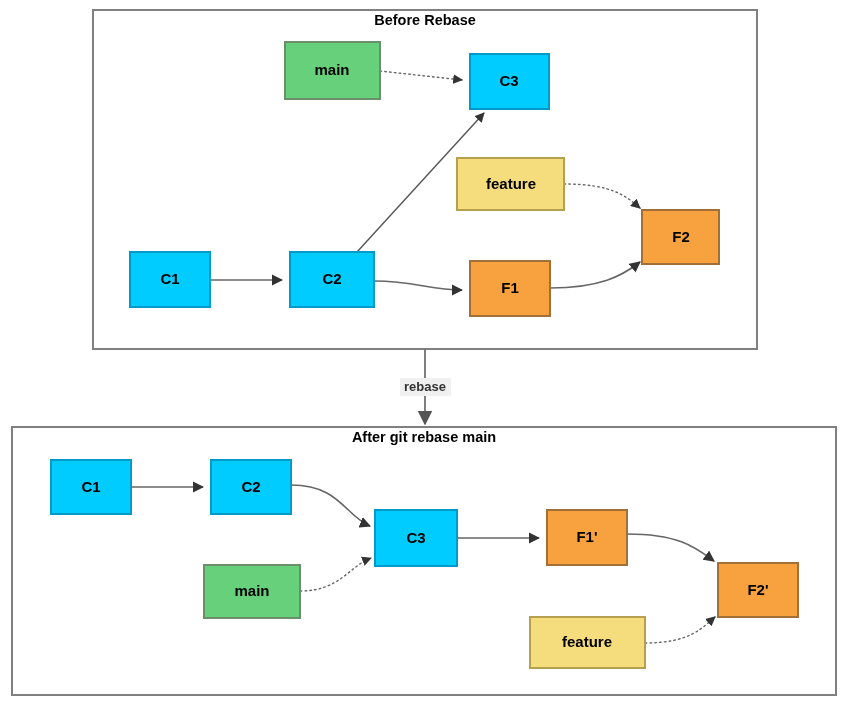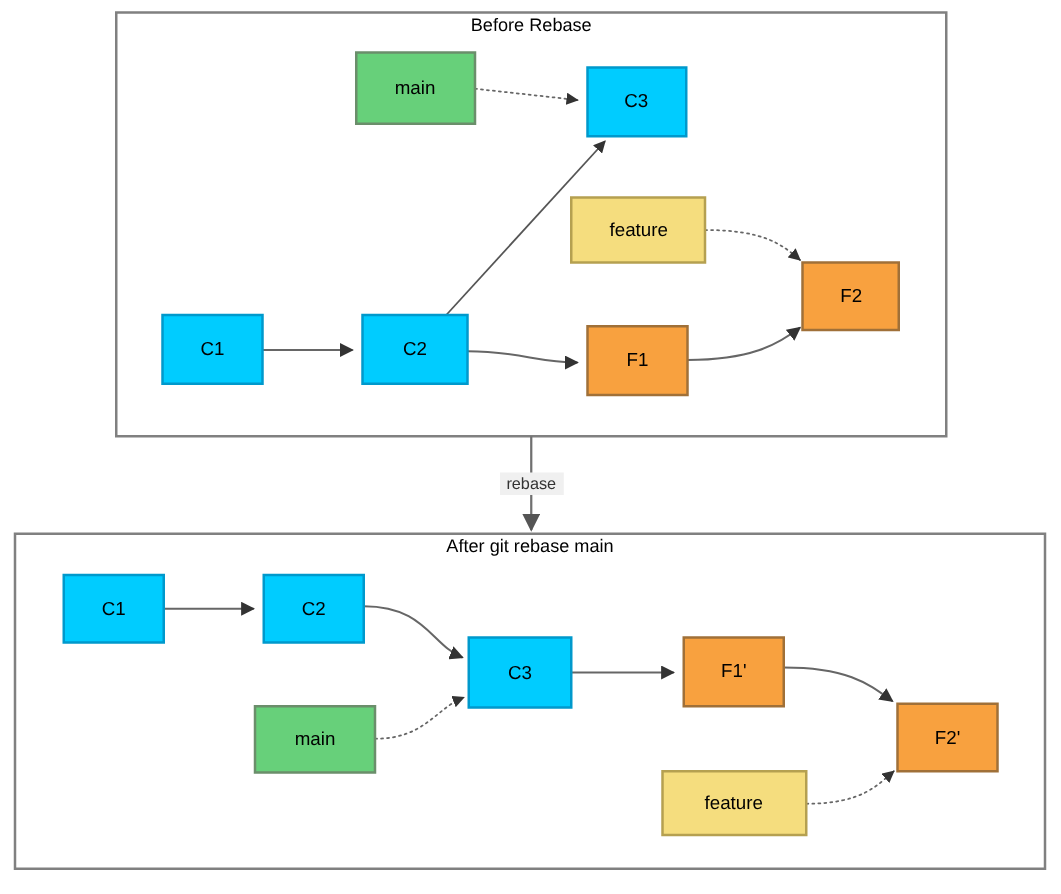--- a/index.html
+++ b/index.html
@@ -13,20 +13,21 @@
     font-family: "Liberation Sans", sans-serif;
     overflow: hidden;
     position: relative;
   }
   #diagram-root {
     position: absolute;
     left: 0;
     top: 0;
     width: 849px;
     height: 586px;
+    font-weight: bold;
   }
   svg.canvas {
     position: absolute;
     left: 0;
     top: 0;
     width: 849px;
     height: 715px;
   }
   .node-label {
     font-family: "Liberation Sans", sans-serif;

